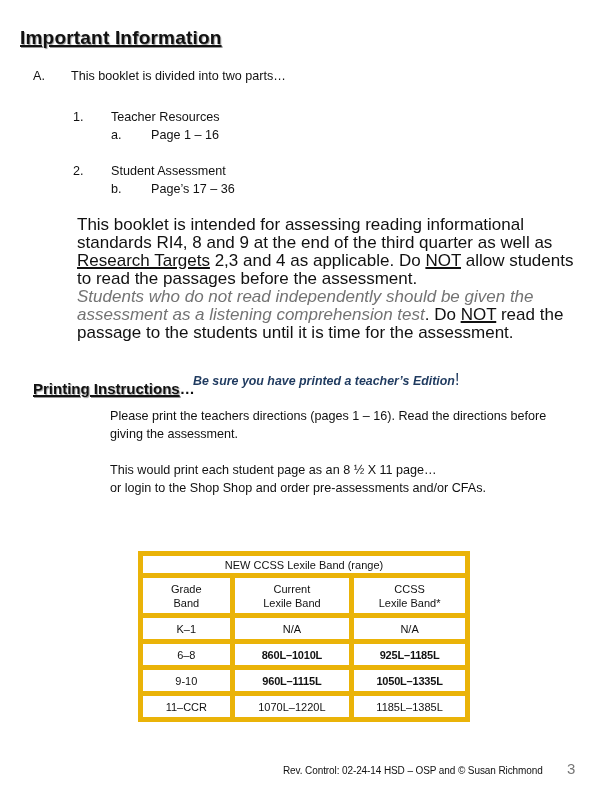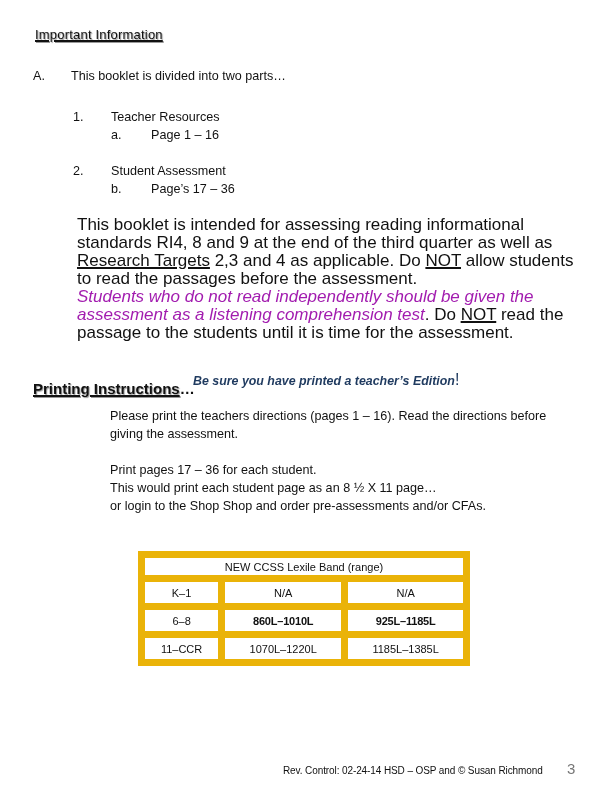--- a/index.html
+++ b/index.html
@@ -3,60 +3,60 @@
 <meta charset="utf-8">
 <style>
   html, body { margin: 0; padding: 0; background: #ffffff; }
   body {
     width: 612px; height: 792px; position: relative; overflow: hidden;
     font-family: "Liberation Sans", "DejaVu Sans", sans-serif;
     color: #111111;
   }
   .abs { position: absolute; }
   .title {
-    left: 35px; top: 27px; font-size: 13px; font-weight: normal;
+    left: 20px; top: 27px; font-size: 19px; font-weight: bold;
     text-decoration: underline; text-decoration-thickness: 2px;
     text-shadow: 1px 1px 1px #9a9a9a; letter-spacing: 0.2px;
   }
   .t13 { font-size: 12.6px; line-height: 18px; }
   .sec-letter { left: 33px; top: 67px; }
   .sec-text { left: 71px; top: 67px; }
   .num1 { left: 73px; top: 108px; }
   .item1 { left: 111px; top: 108px; }
   .sub1a { left: 111px; top: 126px; }
   .sub1t { left: 151px; top: 126px; }
   .num2 { left: 73px; top: 162px; }
   .item2 { left: 111px; top: 162px; }
   .sub2b { left: 111px; top: 180px; }
   .sub2t { left: 151px; top: 180px; }
 
   .para { left: 77px; width: 510px; font-size: 17px; line-height: 18px; }
   .para1 { top: 216px; }
   .para2 { top: 288px; }
   .u { text-decoration: underline; text-decoration-thickness: 1.5px; }
-  .red-italic { color: #a21caf; font-style: italic; }
+  .red-italic { color: #737373; font-style: italic; }
 
   .print-head { left: 33px; top: 380px; font-size: 15px; font-weight: bold; }
   .print-head .u { text-decoration-thickness: 2px; text-shadow: 1px 1px 1px #9a9a9a; }
   .print-note {
     left: 193px; top: 371px; font-size: 12.4px; font-weight: bold; font-style: italic;
     color: #1f3a5f;
   }
   .print-note .bang { font-style: normal; font-weight: normal; font-size: 16px; color: #1f3a5f; }
 
   .pblock { left: 110px; width: 440px; font-size: 12.6px; line-height: 18px; }
   .pb1 { top: 407px; }
   .pb2 { top: 461px; }
 
   table.lexile {
     position: absolute; left: 138px; top: 551px; width: 332px;
     border-collapse: collapse; font-size: 11px; text-align: center;
   }
   table.lexile td {
-    border: 7px solid #eab308; padding: 0; height: 21px; line-height: 14px;
+    border: 5px solid #eab308; padding: 0; height: 21px; line-height: 14px;
   }
   table.lexile tr.hdr td { height: 35px; }
   table.lexile tr.top td { height: 17px; }
   table.lexile tr.data td { font-weight: normal; }
   table.lexile tr.data td.col1 { font-weight: normal; }
   table.lexile tr.bold td.col2, table.lexile tr.bold td.col3 { font-weight: bold; letter-spacing: -0.2px; }
   .c1 { width: 92px; } .c2 { width: 122px; } .c3 { width: 118px; }
 
   .footer { left: 283px; top: 765px; font-size: 10px; letter-spacing: -0.1px; }
   .pagenum { left: 567px; top: 760px; font-size: 15px; color: #777777; }
@@ -89,39 +89,57 @@
 
 <div class="abs print-head">
   <span class="u">Printing Instructions</span><span>…</span>
 </div>
 <div class="abs print-note">
   <span>Be sure you have printed a teacher’s Edition</span><span class="bang">!</span>
 </div>
 
 <div class="abs pblock pb1">Please print the teachers directions (pages 1 – 16).  Read the directions before giving the assessment.</div>
 <div class="abs pblock pb2">
-  <div>Print pages 17 – 36 for each student.</div>
   <div>This would print each student page as an 8 ½ X 11 page…</div>
   <div>or login to the Shop Shop and order pre-assessments and/or CFAs.</div>
 </div>
 
 <table class="lexile">
   <tbody>
       <tr class="top">
     <td colspan="3">NEW CCSS Lexile Band (range)</td>
+  </tr>
+  <tr class="hdr">
+    <td class="c1">
+          <div>Grade</div>
+          <div>Band</div>
+        </td>
+    <td class="c2">
+          <div>Current</div>
+          <div>Lexile Band</div>
+        </td>
+    <td class="c3">
+          <div>CCSS</div>
+          <div>Lexile Band*</div>
+        </td>
   </tr>
   <tr class="data">
     <td class="col1">K–1</td>
     <td class="col2">N/A</td>
     <td class="col3">N/A</td>
   </tr>
   <tr class="data bold">
     <td class="col1">6–8</td>
     <td class="col2">860L–1010L</td>
     <td class="col3">925L–1185L</td>
+  </tr>
+  <tr class="data bold">
+    <td class="col1">9-10</td>
+    <td class="col2">960L–1115L</td>
+    <td class="col3">1050L–1335L</td>
   </tr>
   <tr class="data">
     <td class="col1">11–CCR</td>
     <td class="col2">1070L–1220L</td>
     <td class="col3">1185L–1385L</td>
   </tr>
 </tbody>
   </table>
 
 <div class="abs footer">Rev. Control: 02-24-14 HSD – OSP and © Susan Richmond</div>

